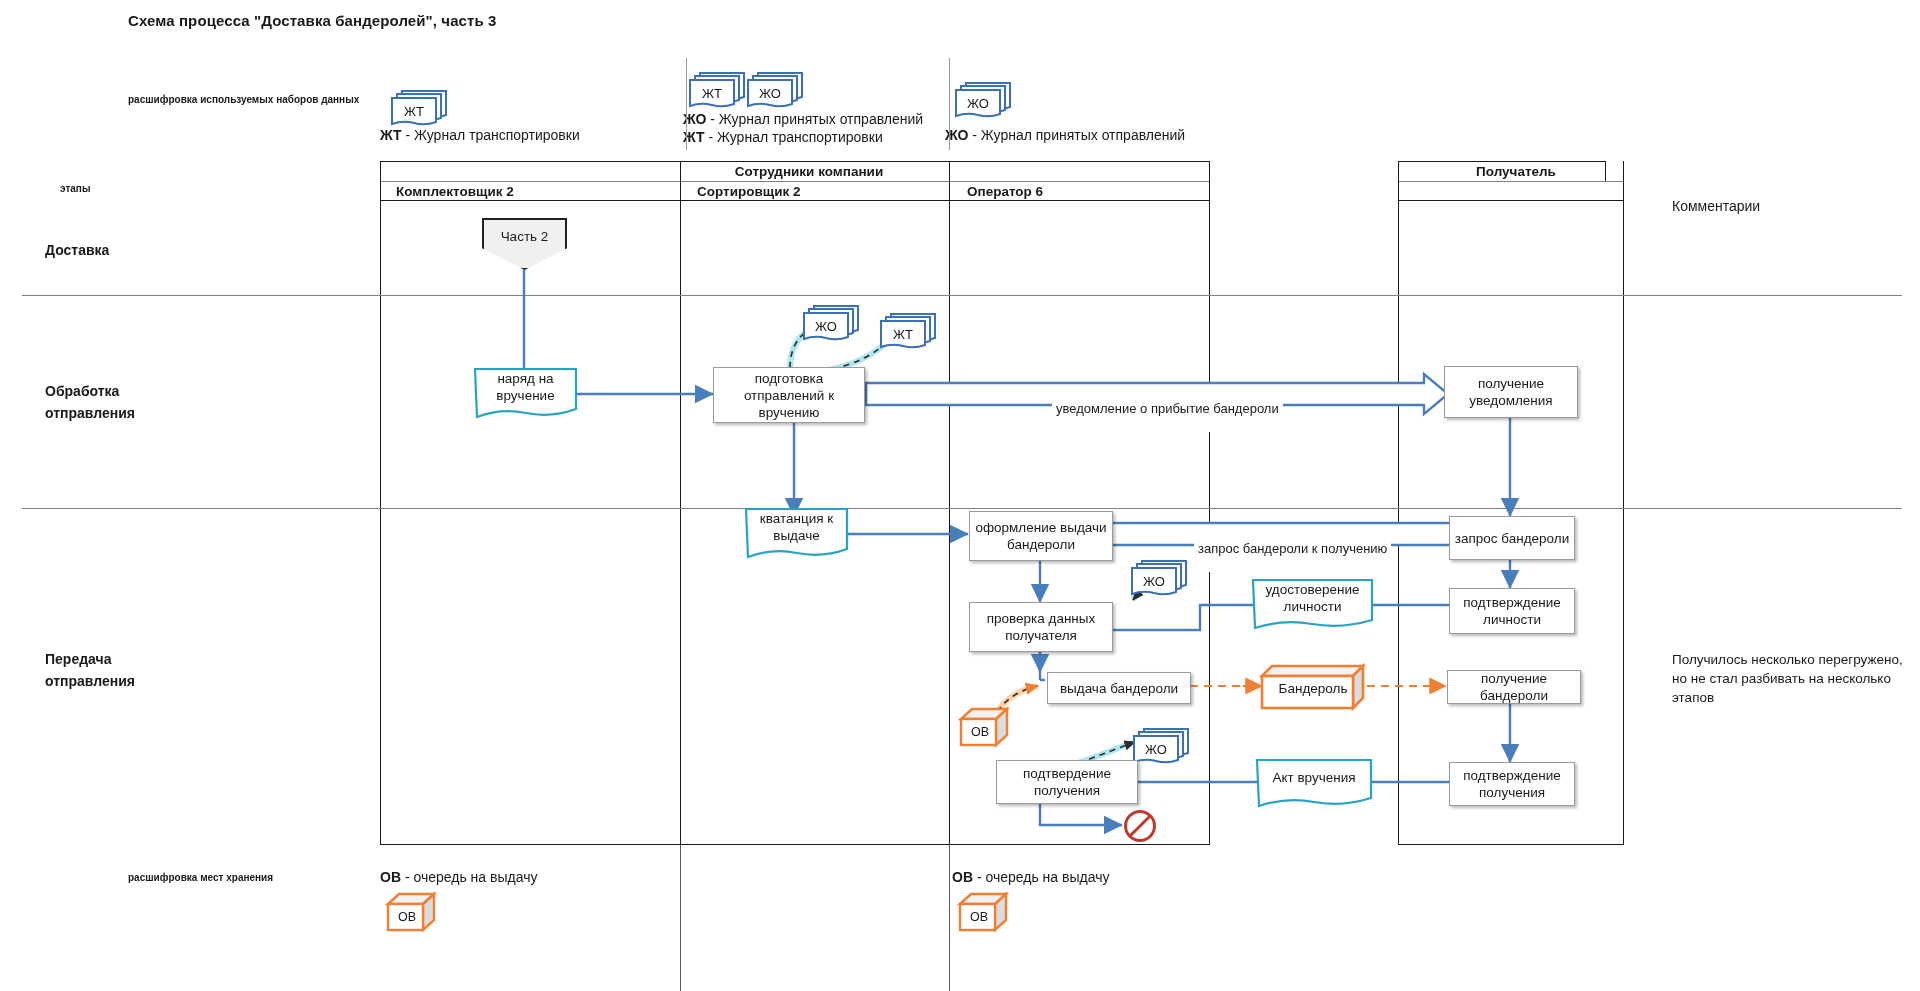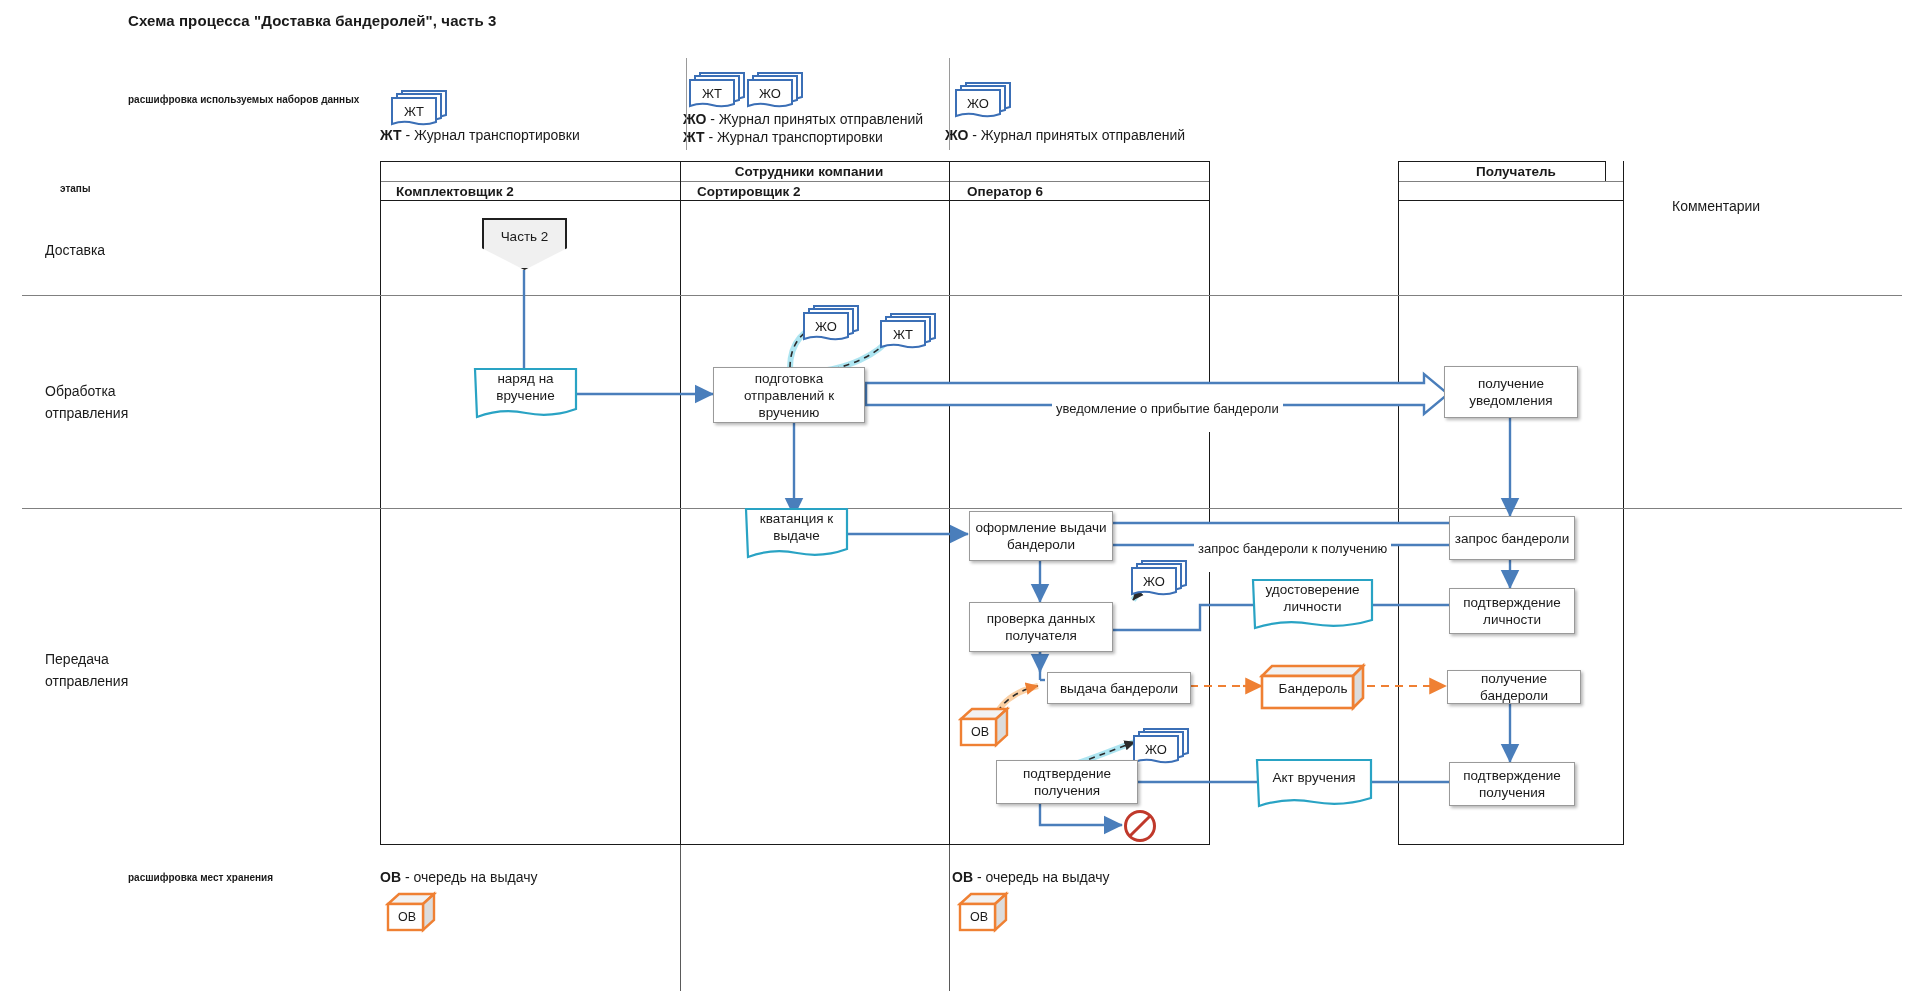--- a/index.html
+++ b/index.html
@@ -10,21 +10,21 @@
   }
   #canvas{position:absolute;left:0;top:0;width:1920px;height:991px;}
 
   .abs{position:absolute;}
 
   .title{
     left:128px;top:12px;font-size:15px;font-weight:bold;letter-spacing:.1px;
   }
 
   .sidelabel{font-size:10px;font-weight:bold;line-height:20px;}
-  .sidelabel-normal{font-size:14px;font-weight:normal;line-height:22px;}
+  .sidelabel-normal{font-size:14px;font-weight:bold;line-height:22px;}
 
   .legendtxt{font-size:14px;line-height:18px;white-space:nowrap;}
   .legendtxt b{font-weight:bold;}
 
   
   .proc{
     position:absolute;background:#ffffff;border:1px solid #9a9a9a;
     box-shadow:2px 2px 3px rgba(0,0,0,.28);
     display:flex;align-items:center;justify-content:center;text-align:center;
     font-size:13.5px;line-height:17px;color:#1a1a1a;padding:2px 4px;
@@ -101,20 +101,21 @@
   <div class="abs sidelabel-normal" style="left:45px;top:380px;width:160px;white-space:pre-line;">Обработка
 отправления</div>
 
   <div class="abs sidelabel-normal" style="left:45px;top:648px;width:160px;white-space:pre-line;">Передача
 отправления</div>
 
   <div class="abs sidelabel" style="left:128px;top:868px;">расшифровка мест хранения</div>
 
   <div class="abs sidelabel-normal" style="left:1672px;top:195px;font-weight:normal;">Комментарии</div>
 
+  <div class="abs comment" style="left:1672px;top:650px;width:240px;">Получилось несколько перегружено, но не стал разбивать на несколько этапов</div>
 
   <div class="docstack" style="left:388px;top:88px;">
     <svg width="72" height="46" viewBox="0 0 72 46">
       <g fill="#ffffff" stroke="#3b6fb6" stroke-width="2">
         <path d="M14 3 h44 v24 q-11 4 -22 1 q-11 -3 -22 1 z"></path>
         <path d="M9 6 h44 v24 q-11 4 -22 1 q-11 -3 -22 1 z"></path>
         <path d="M4 10 h44 v24 q-11 4 -22 1 q-11 -3 -22 1 z"></path>
       </g>
     </svg>
     <div class="lbl" style="left:4px;top:12px;width:44px;height:22px;">ЖТ</div>

